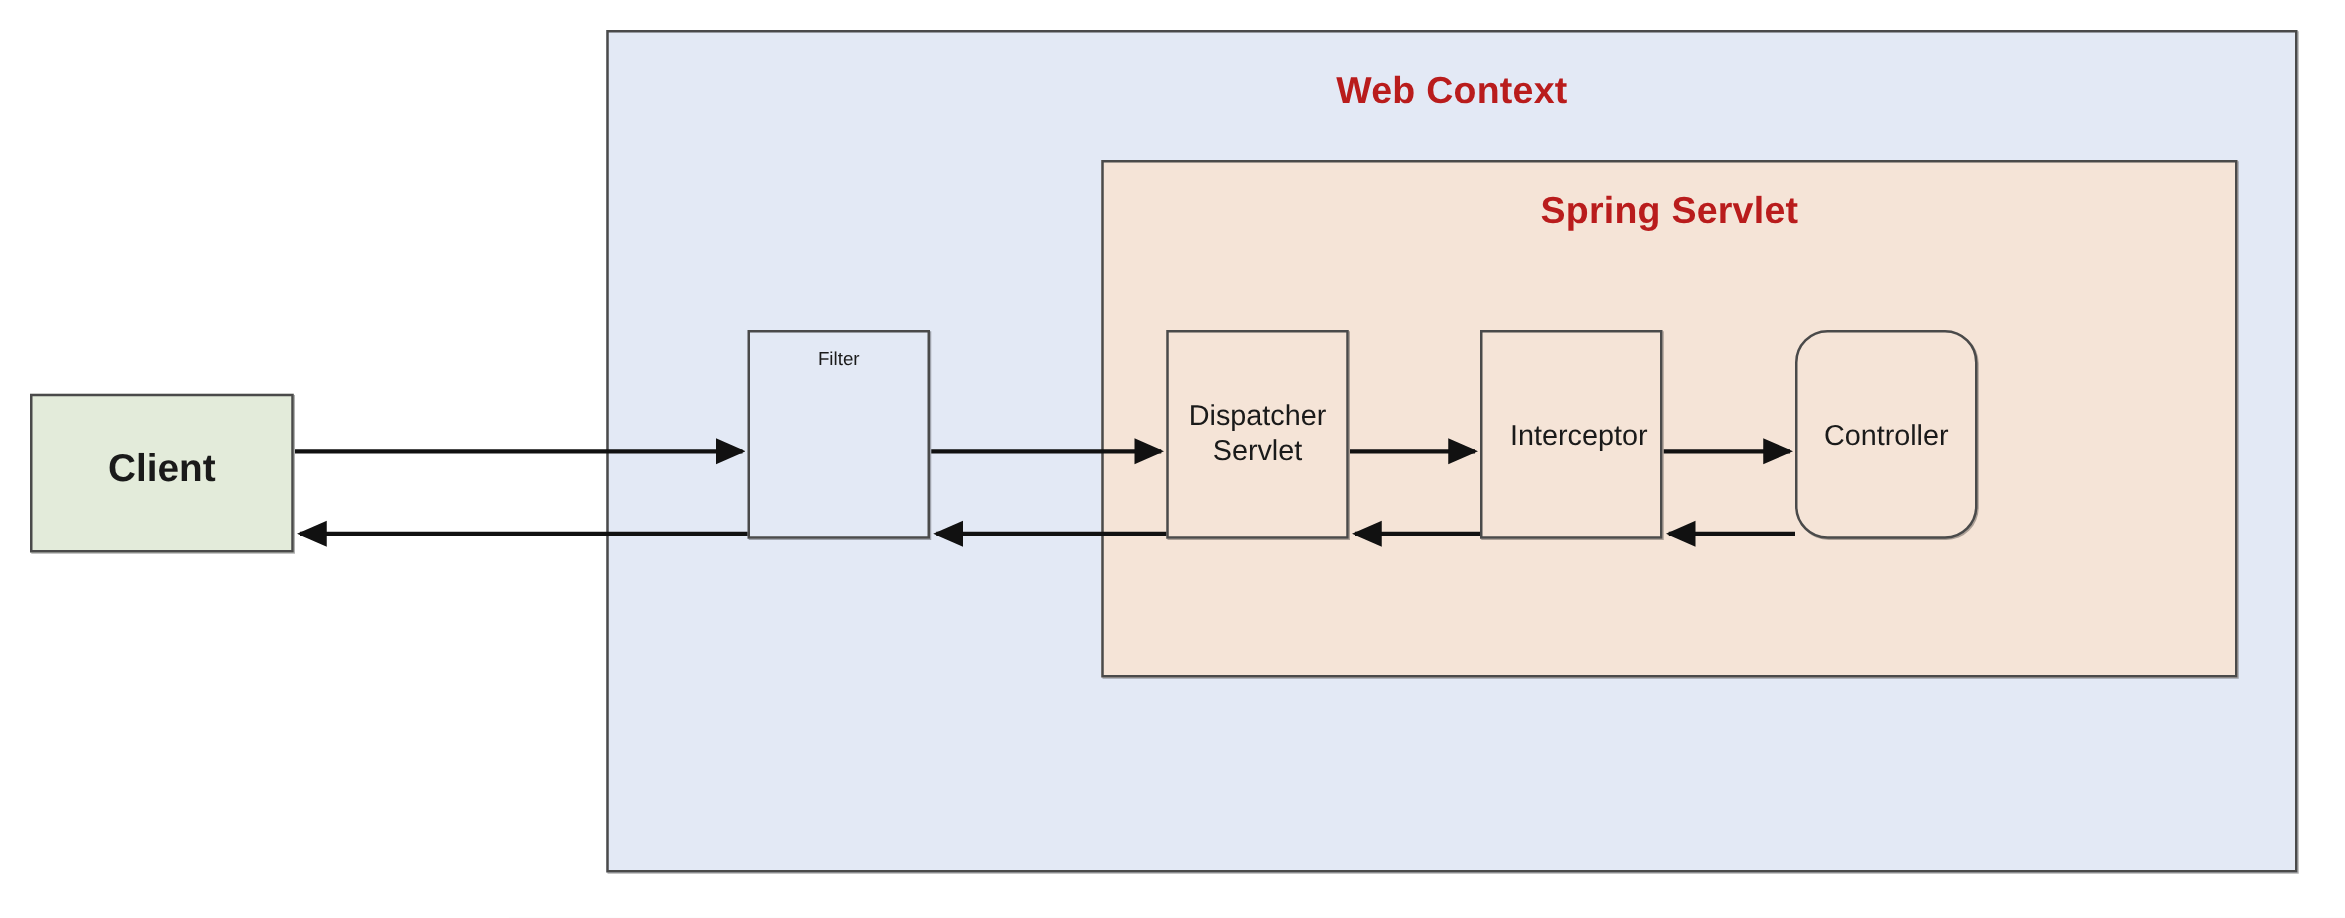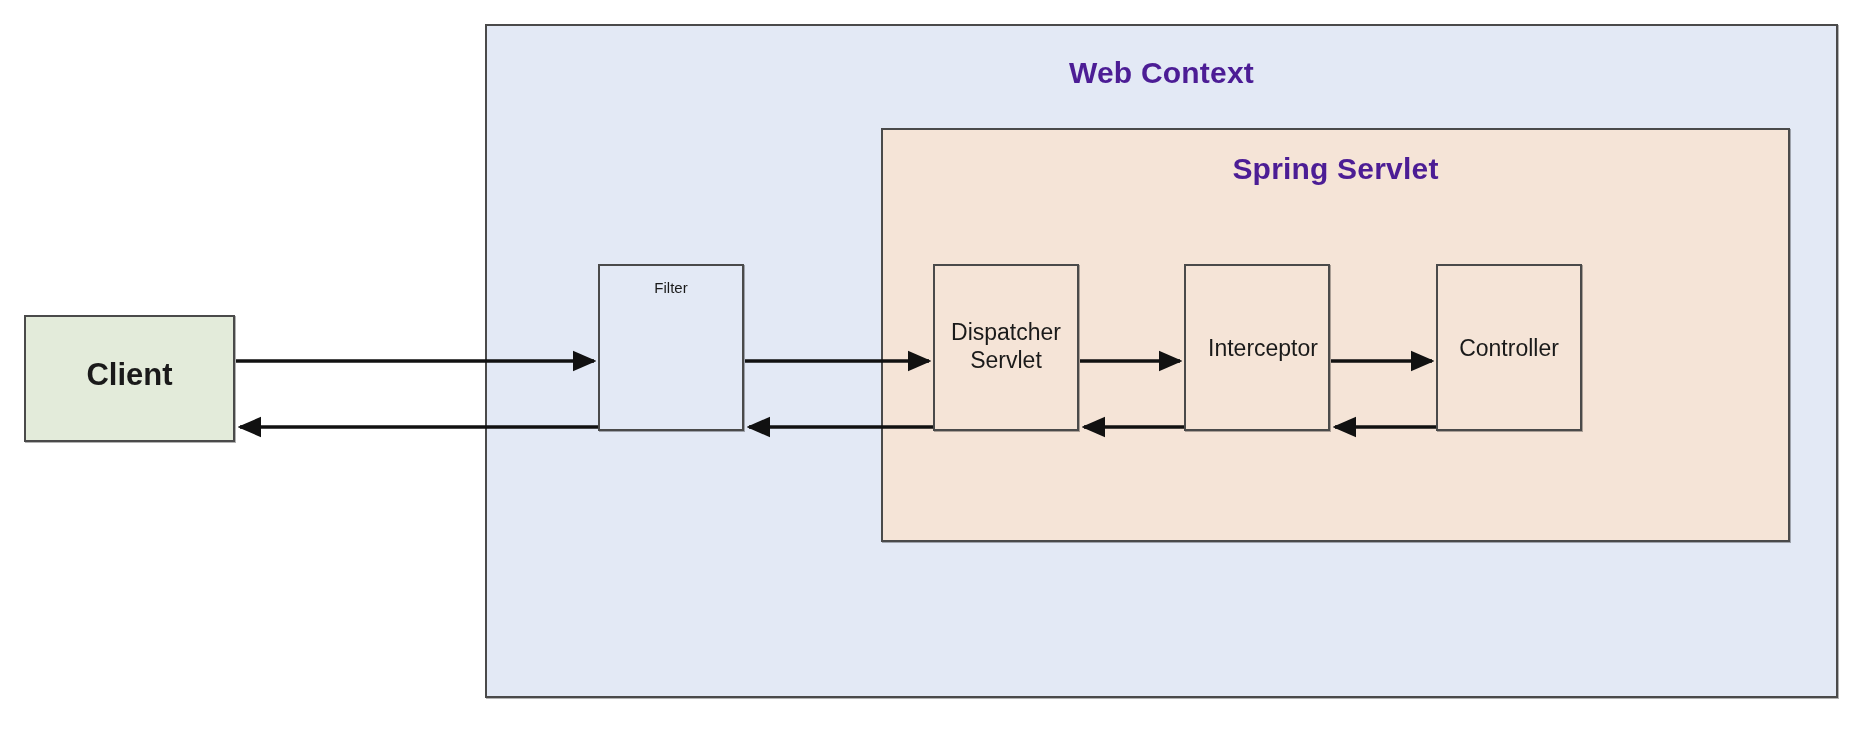--- a/index.html
+++ b/index.html
@@ -24,21 +24,21 @@
     box-sizing: border-box;
     border: 2px solid #4a4a4a;
     box-shadow: 1px 1px 0 rgba(0,0,0,0.30);
   }
   .container-title {
     position: absolute;
     left: 0;
     right: 0;
     text-align: center;
     font-weight: bold;
-    color: #4c1d95;
+    color: #b91c1c;
     letter-spacing: 0.2px;
   }
   .node-label {
     position: absolute;
     left: 0;
     right: 0;
     text-align: center;
     color: #1a1a1a;
     line-height: 1.22;
     white-space: pre-line;
@@ -94,21 +94,21 @@
   }
   
   .spring-node {
     background: #f5e4d7;
     width: 146px;
     height: 167px;
     top: 264px;
   }
   #dispatcher-servlet-node { left: 933px; }
   #interceptor-node { left: 1184px; }
-  #controller-node { left: 1436px; }
+  #controller-node { left: 1436px; border-radius: 26px; }
   .spring-node > .node-label {
     font-size: 23px;
   }
   #dispatcher-servlet-node > .node-label { top: 52px; }
   #interceptor-node > .node-label { top: 68px; margin-left: 12px; }
   #controller-node > .node-label { top: 68px; }
 
   
   #connectors {
     position: absolute;

